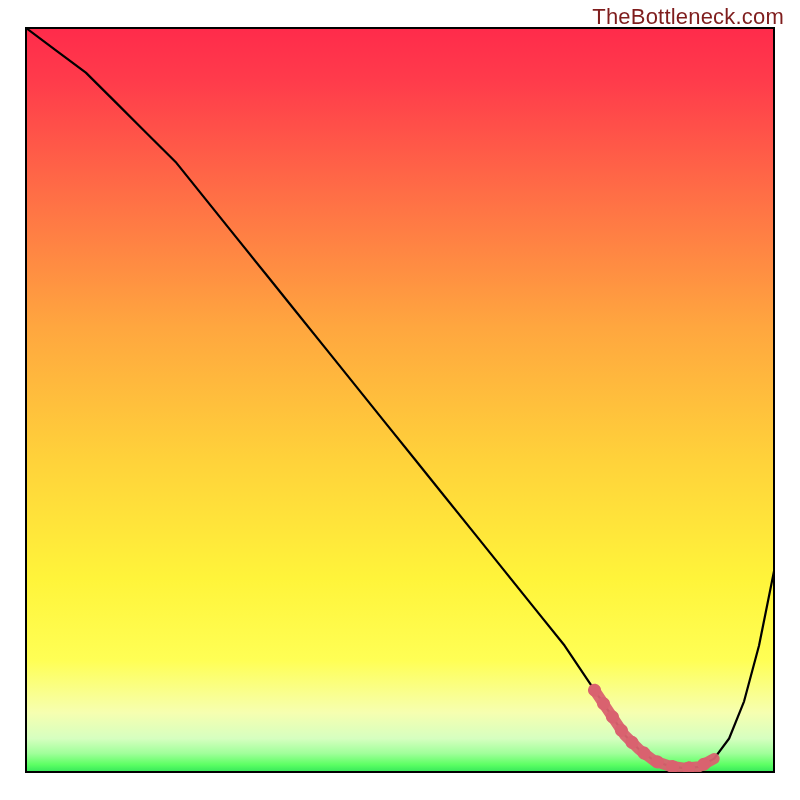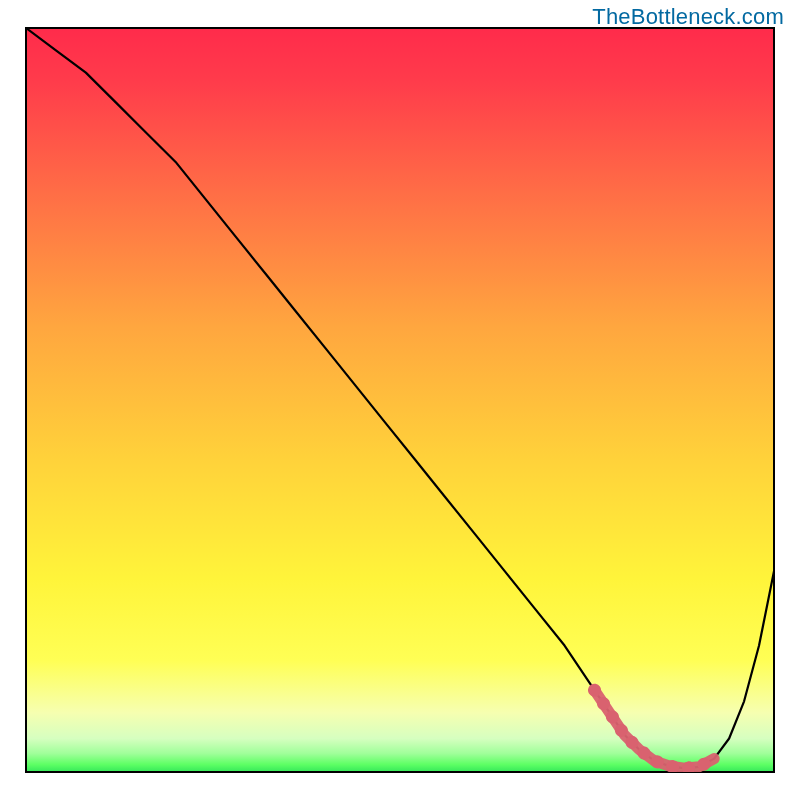--- a/index.html
+++ b/index.html
@@ -16,21 +16,21 @@
     width: 800px;
     height: 800px;
     box-sizing: border-box;
   }
   .watermark {
     position: absolute;
     top: 4px;
     right: 16px;
     font-size: 22px;
     font-weight: 500;
-    color: #0369a1;
+    color: #7f1d1d;
     letter-spacing: 0.2px;
   }
   svg.chart {
     position: absolute;
     top: 0;
     left: 0;
   }
 </style>
 </head>
 <body>

